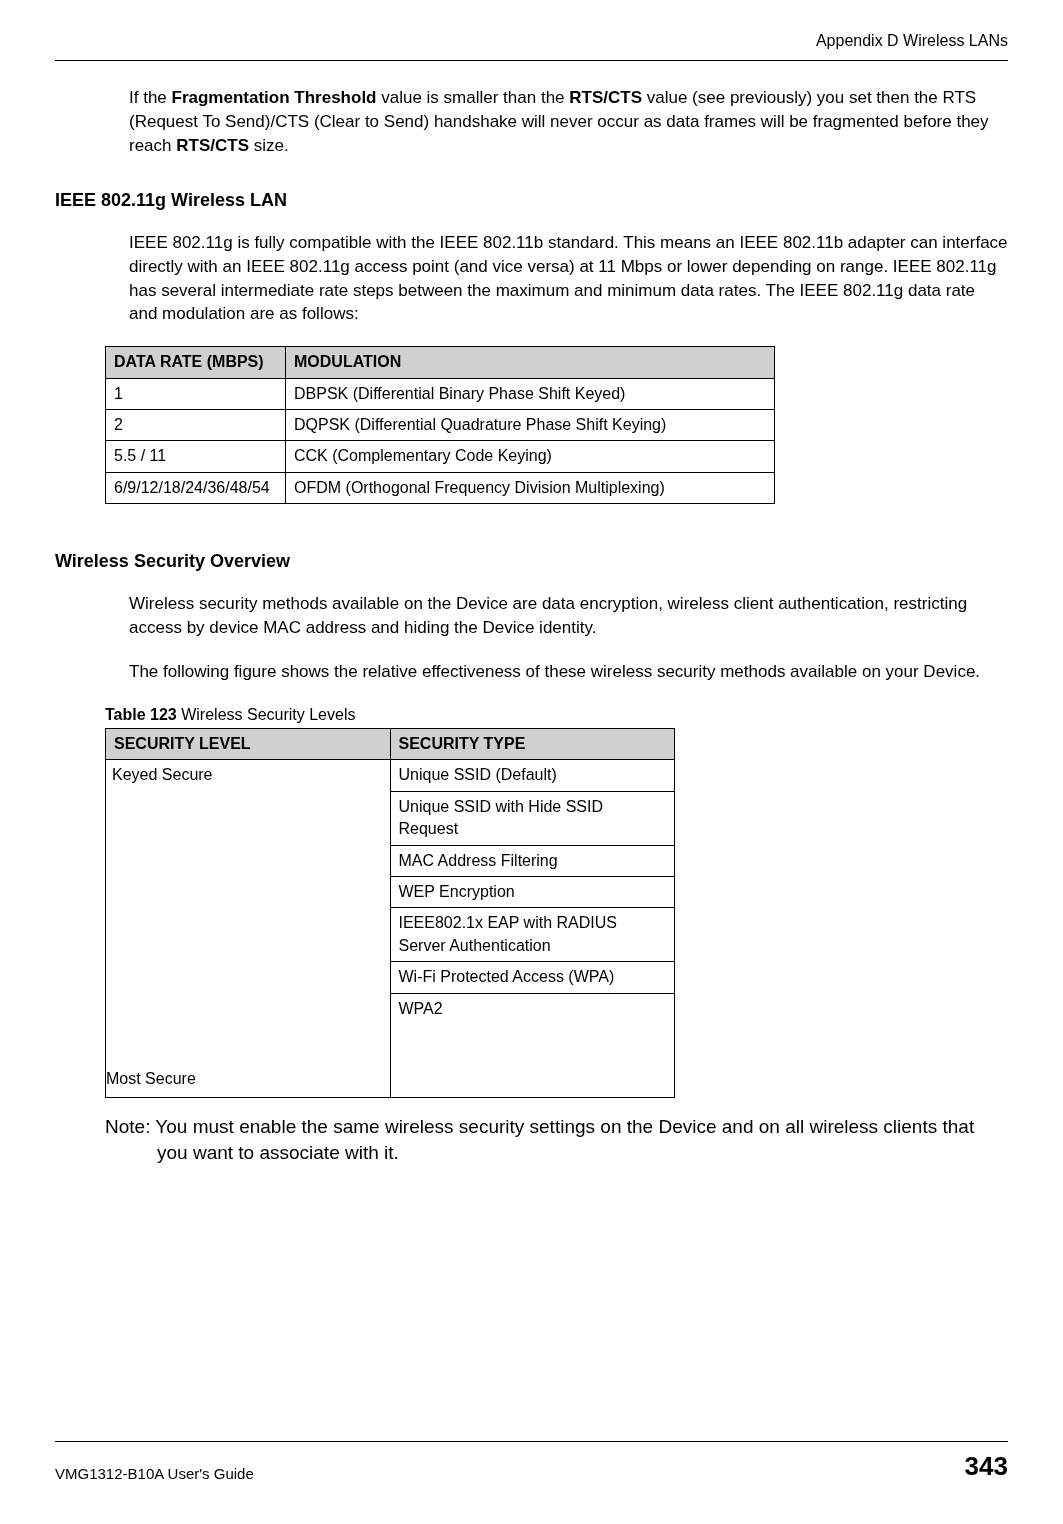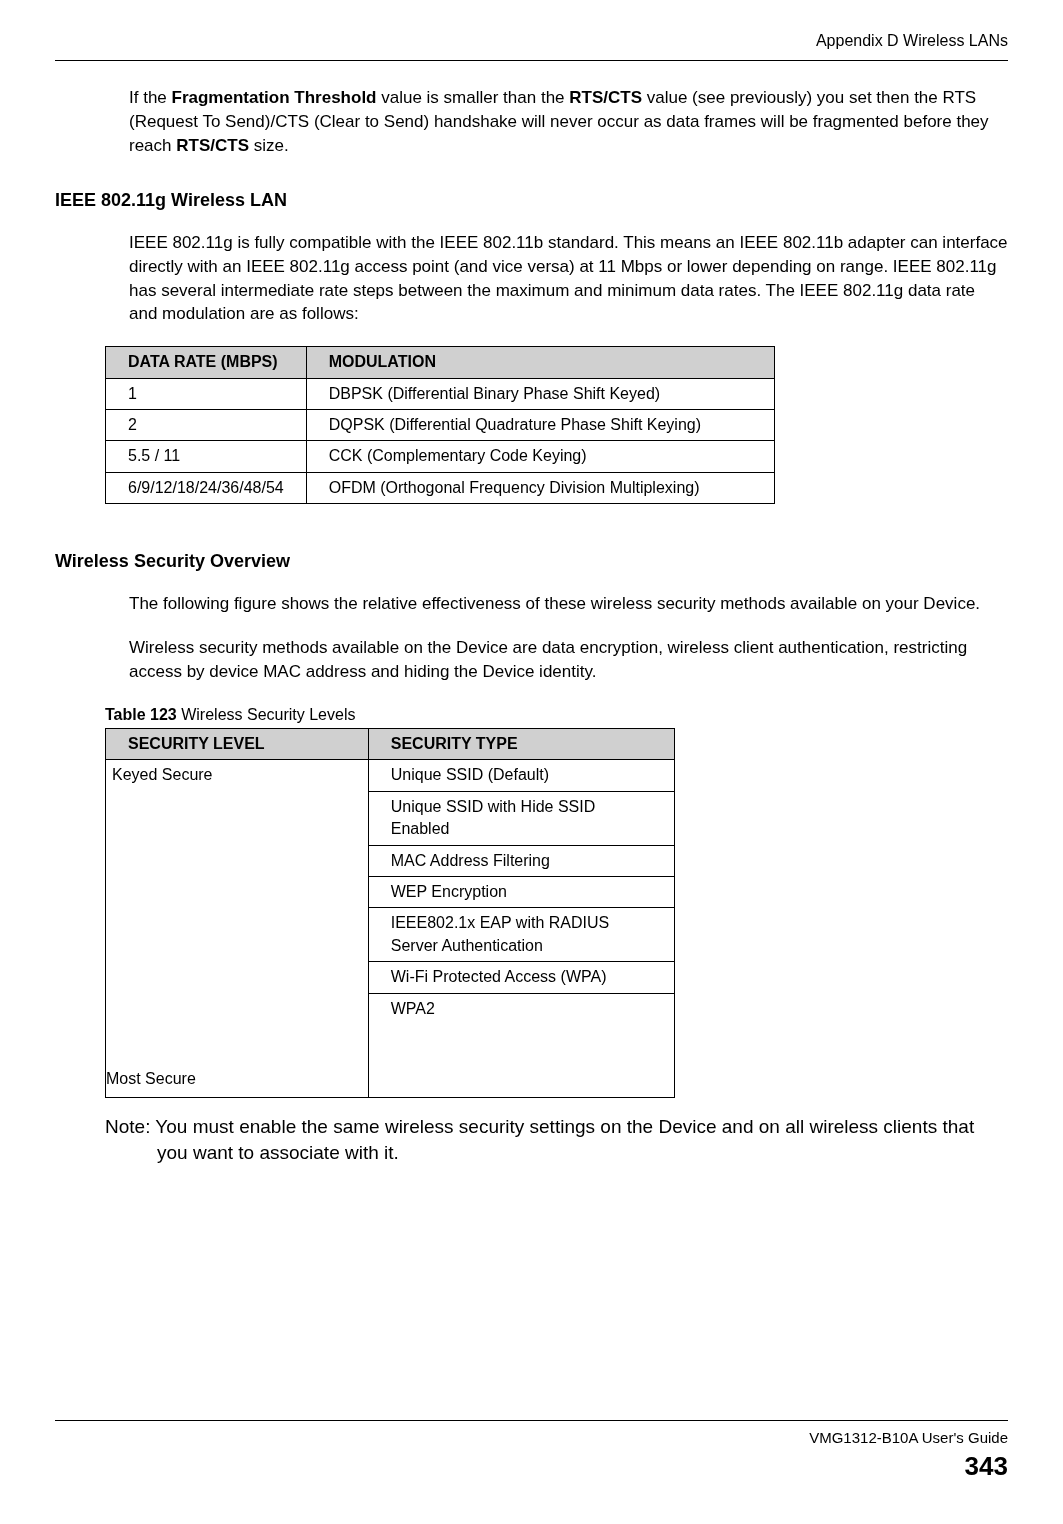--- a/index.html
+++ b/index.html
@@ -51,21 +51,21 @@
       font-family: Arial, sans-serif;
       font-weight: bold;
     }
     table {
       margin-left: 50px;
       border-collapse: collapse;
       font-size: 16px;
     }
     table th, table td {
       border: 1px solid #000;
-      padding: 4px 22px;
+      padding: 4px 8px;
       text-align: left;
       vertical-align: top;
     }
     table th {
       background: #d0d0d0;
       font-family: Arial, sans-serif;
       font-weight: bold;
     }
     .table1 {
       width: 670px;
@@ -110,21 +110,20 @@
     }
     .footer-rule {
       border: none;
       border-top: 1.5px solid #000;
       margin-bottom: 6px;
     }
     .footer-row {
       display: flex;
       justify-content: space-between;
       align-items: flex-end;
-      flex-direction: column;
     }
     .footer-left {
       font-size: 15px;
     }
     .footer-right {
       font-family: Arial, sans-serif;
       font-size: 26px;
       font-weight: bold;
     }
     b { font-weight: bold; }
@@ -168,42 +167,42 @@
     </tr>
     <tr>
       <td>6/9/12/18/24/36/48/54</td>
       <td>OFDM (Orthogonal Frequency Division Multiplexing)</td>
     </tr>
   </tbody>
     </table>
 
   <h2 class="h1" style="margin-top:45px;">Wireless Security Overview</h2>
 
+  <p class="body-text">Wireless security methods available on the Device are data encryption, wireless client authentication, restricting access by device MAC address and hiding the Device identity.</p>
   <p class="body-text">The following figure shows the relative effectiveness of these wireless security methods available on your Device.</p>
-  <p class="body-text">Wireless security methods available on the Device are data encryption, wireless client authentication, restricting access by device MAC address and hiding the Device identity.</p>
 
   <p class="table-caption">
     <b>Table 123</b><span>   Wireless Security Levels</span>
   </p>
 
   <table class="table2">
     <tbody>
         <tr>
       <th>SECURITY LEVEL</th>
       <th>SECURITY TYPE</th>
     </tr>
     <tr>
       <td class="level-cell" rowspan="7">
         <span class="top-label">Keyed Secure</span>
         <span class="bottom-label">Most Secure</span>
       </td>
       <td>Unique SSID (Default)</td>
     </tr>
     <tr>
-      <td>Unique SSID with Hide SSID Enabled</td>
+      <td>Unique SSID with Hide SSID Request</td>
     </tr>
     <tr>
       <td>MAC Address Filtering</td>
     </tr>
     <tr>
       <td>WEP Encryption</td>
     </tr>
     <tr>
       <td>IEEE802.1x EAP with RADIUS Server Authentication</td>
     </tr>

